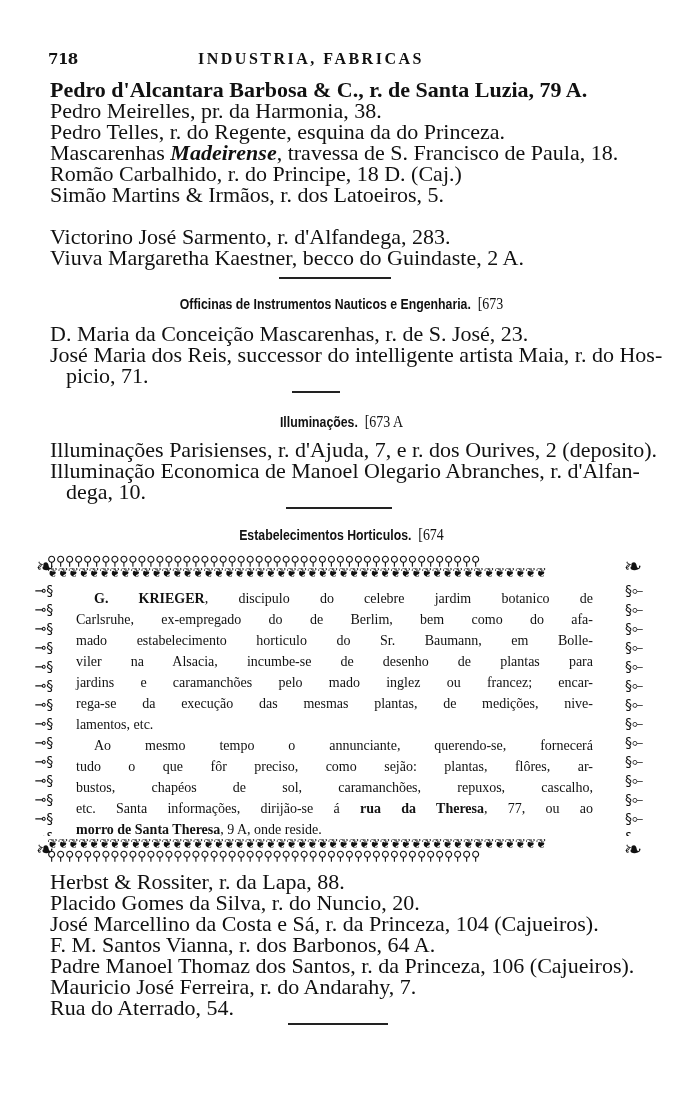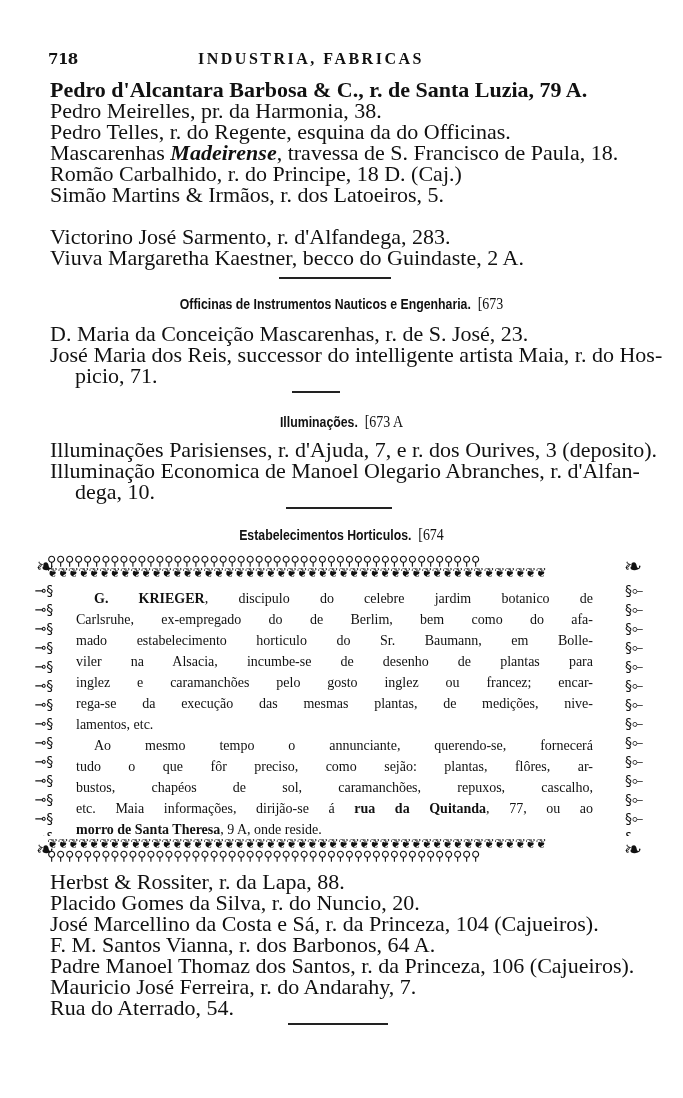--- a/index.html
+++ b/index.html
@@ -9,21 +9,21 @@
       color: #111111;
     }
     .page { position: absolute; left: 0; top: 0; width: 683px; height: 1098px; }
     .running-head { position: absolute; top: 50px; left: 48px; width: 560px; height: 22px; }
     .page-num { position: absolute; left: 0; top: 0; font-size: 15px; font-weight: bold; letter-spacing: -0.5px; }
     .head-title { position: absolute; left: 150px; top: 0; font-size: 16px; font-weight: bold; letter-spacing: 2.5px; font-family: "Liberation Serif", serif; }
     .line {
       position: absolute; left: 50px; font-family: "Liberation Serif", serif;
       font-size: 22px; line-height: 20px; white-space: nowrap;
     }
-    .line.indent { left: 66px; margin-left: 9px; }
+    .line.indent { left: 66px; }
     .section-title {
       position: absolute; left: 0; width: 683px; text-align: center;
       font-family: "Liberation Sans", sans-serif; font-weight: bold; font-size: 15px;
       transform: scaleX(0.82); transform-origin: center;
     }
     .section-title .ref { font-family: "Liberation Serif", serif; font-weight: normal; font-size: 17px; }
     .rule { position: absolute; height: 2px; background: #222; }
     .bold { font-weight: bold; }
     .ital { font-style: italic; font-weight: bold; }
     .frame {
@@ -58,21 +58,21 @@
 
 <div class="page">
 
   <div class="running-head">
     <span class="page-num">718</span>
     <span class="head-title">INDUSTRIA, FABRICAS</span>
   </div>
 
   <div class="line bold" style="top:80px">Pedro d'Alcantara Barbosa &amp; C., r. de Santa Luzia, 79 A.</div>
   <div class="line" style="top:101px">Pedro Meirelles, pr. da Harmonia, 38.</div>
-  <div class="line" style="top:122px">Pedro Telles, r. do Regente, esquina da do Officinas.</div>
+  <div class="line" style="top:122px">Pedro Telles, r. do Regente, esquina da do Princeza.</div>
   <div class="line" style="top:143px">
     <span>Mascarenhas </span><span class="ital">Madeirense</span><span>, travessa de S. Francisco de Paula, 18.</span>
   </div>
   <div class="line" style="top:164px">Romão Carbalhido, r. do Principe, 18 D. (Caj.)</div>
   <div class="line" style="top:185px">Simão Martins &amp; Irmãos, r. dos Latoeiros, 5.</div>
   <div class="line" style="top:227px">Victorino José Sarmento, r. d'Alfandega, 283.</div>
   <div class="line" style="top:248px">Viuva Margaretha Kaestner, becco do Guindaste, 2 A.</div>
 
   <div class="rule" style="left:279px; top:277px; width:112px;"></div>
 
@@ -81,21 +81,21 @@
   </div>
   <div class="line" style="top:324px">D. Maria da Conceição Mascarenhas, r. de S. José, 23.</div>
   <div class="line" style="top:345px">José Maria dos Reis, successor do intelligente artista Maia, r. do Hos-</div>
   <div class="line indent" style="top:366px">picio, 71.</div>
 
   <div class="rule" style="left:292px; top:391px; width:48px;"></div>
 
   <div class="section-title" style="top:412px">
     <span>Illuminações.</span>&nbsp;&nbsp;<span class="ref">[673 A</span>
   </div>
-  <div class="line" style="top:440px">Illuminações Parisienses, r. d'Ajuda, 7, e r. dos Ourives, 3 (deposito).</div>
+  <div class="line" style="top:440px">Illuminações Parisienses, r. d'Ajuda, 7, e r. dos Ourives, 2 (deposito).</div>
   <div class="line" style="top:461px">Illuminação Economica de Manoel Olegario Abranches, r. d'Alfan-</div>
   <div class="line indent" style="top:482px">dega, 10.</div>
 
   <div class="rule" style="left:286px; top:507px; width:106px;"></div>
 
   <div class="section-title" style="top:525px">
     <span>Estabelecimentos Horticulos.</span>&nbsp;&nbsp;<span class="ref">[674</span>
   </div>
 
   <div class="frame">
@@ -137,27 +137,27 @@
 §⟜
 §⟜
 §⟜
 §⟜
 §⟜</div>
 
     <div class="ad-line para" style="top:33px"><span class="bold">G. KRIEGER</span><span>, discipulo do celebre jardim botanico de</span></div>
     <div class="ad-line" style="top:54px">Carlsruhe, ex-empregado do de Berlim, bem como do afa-</div>
     <div class="ad-line" style="top:75px">mado estabelecimento horticulo do Sr. Baumann, em Bolle-</div>
     <div class="ad-line" style="top:96px">viler na Alsacia, incumbe-se de desenho de plantas para</div>
-    <div class="ad-line" style="top:117px">inglez e caramanchões pelo gosto inglez ou francez; encar-</div>
+    <div class="ad-line" style="top:117px">jardins e caramanchões pelo mado inglez ou francez; encar-</div>
     <div class="ad-line" style="top:138px">rega-se da execução das mesmas plantas, de medições, nive-</div>
     <div class="ad-line last" style="top:159px">lamentos, etc.</div>
     <div class="ad-line para" style="top:180px">Ao mesmo tempo o annunciante, querendo-se, fornecerá</div>
     <div class="ad-line" style="top:201px">tudo o que fôr preciso, como sejão: plantas, flôres, ar-</div>
     <div class="ad-line" style="top:222px">bustos, chapéos de sol, caramanchões, repuxos, cascalho,</div>
-    <div class="ad-line" style="top:243px"><span>etc. Maia informações, dirijão-se á </span><span class="bold">rua da Quitanda</span><span>, 77, ou ao</span></div>
+    <div class="ad-line" style="top:243px"><span>etc. Santa informações, dirijão-se á </span><span class="bold">rua da Theresa</span><span>, 77, ou ao</span></div>
     <div class="ad-line last" style="top:264px"><span class="bold">morro de Santa Theresa</span><span>, 9 A, onde reside.</span></div>
   </div>
 
   <div class="line" style="top:872px">Herbst &amp; Rossiter, r. da Lapa, 88.</div>
   <div class="line" style="top:893px">Placido Gomes da Silva, r. do Nuncio, 20.</div>
   <div class="line" style="top:914px">José Marcellino da Costa e Sá, r. da Princeza, 104 (Cajueiros).</div>
   <div class="line" style="top:935px">F. M. Santos Vianna, r. dos Barbonos, 64 A.</div>
   <div class="line" style="top:956px">Padre Manoel Thomaz dos Santos, r. da Princeza, 106 (Cajueiros).</div>
   <div class="line" style="top:977px">Mauricio José Ferreira, r. do Andarahy, 7.</div>
   <div class="line" style="top:998px">Rua do Aterrado, 54.</div>

